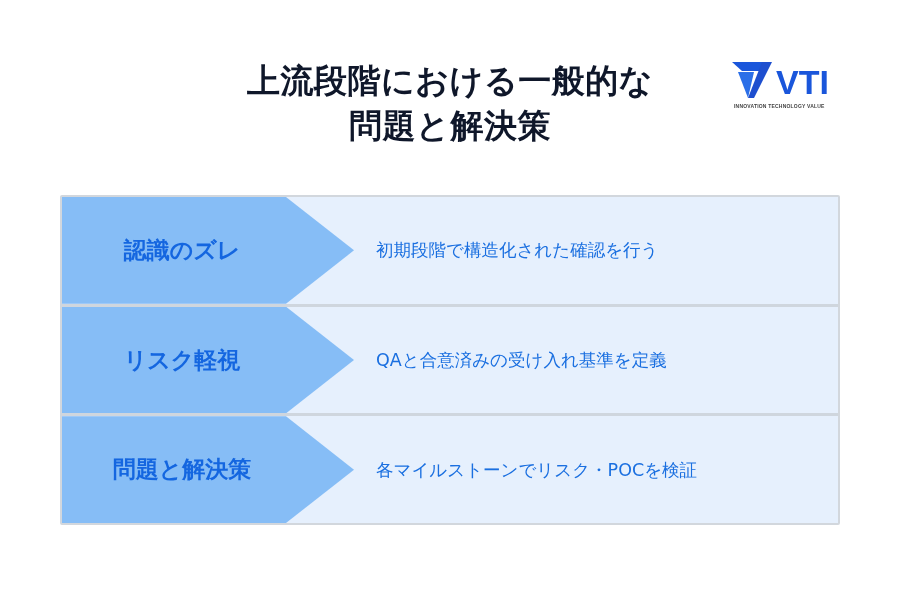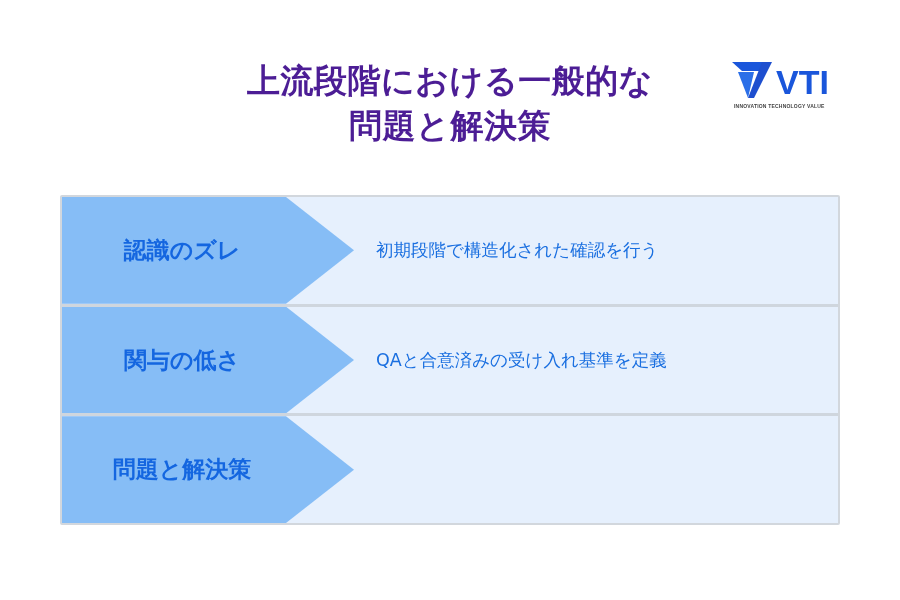--- a/index.html
+++ b/index.html
@@ -8,21 +8,21 @@
       background: #ffffff;
       font-family: "DejaVu Sans", "Liberation Sans", sans-serif;
       overflow: hidden;
     }
     .page { position: relative; width: 900px; height: 600px; }
 
     .title {
       position: absolute;
       left: 200px; top: 58px; width: 500px;
       text-align: center;
-      color: #4c1d95;
+      color: #0f172a;
       font-weight: bold;
       font-size: 33px;
       line-height: 45px;
       letter-spacing: 0.5px;
     }
     .title span { display: block; }
 
     .logo {
       position: absolute; left: 732px; top: 60px; width: 112px; height: 52px; text-decoration: underline;
     }
@@ -92,24 +92,25 @@
   <div class="table">
 
     <div class="row">
       <div class="chevron"></div>
       <div class="label">認識のズレ</div>
       <div class="desc">初期段階で構造化された確認を行う</div>
     </div>
 
     <div class="row">
       <div class="chevron"></div>
-      <div class="label">関与の低さ</div>
+      <div class="label">リスク軽視</div>
       <div class="desc">QAと合意済みの受け入れ基準を定義</div>
     </div>
 
 
     <div class="row">
       <div class="chevron"></div>
       <div class="label">問題と解決策</div>
+      <div class="desc">各マイルストーンでリスク・POCを検証</div>
     </div>
 
   </div>
 </div>
 
 </body></html>

